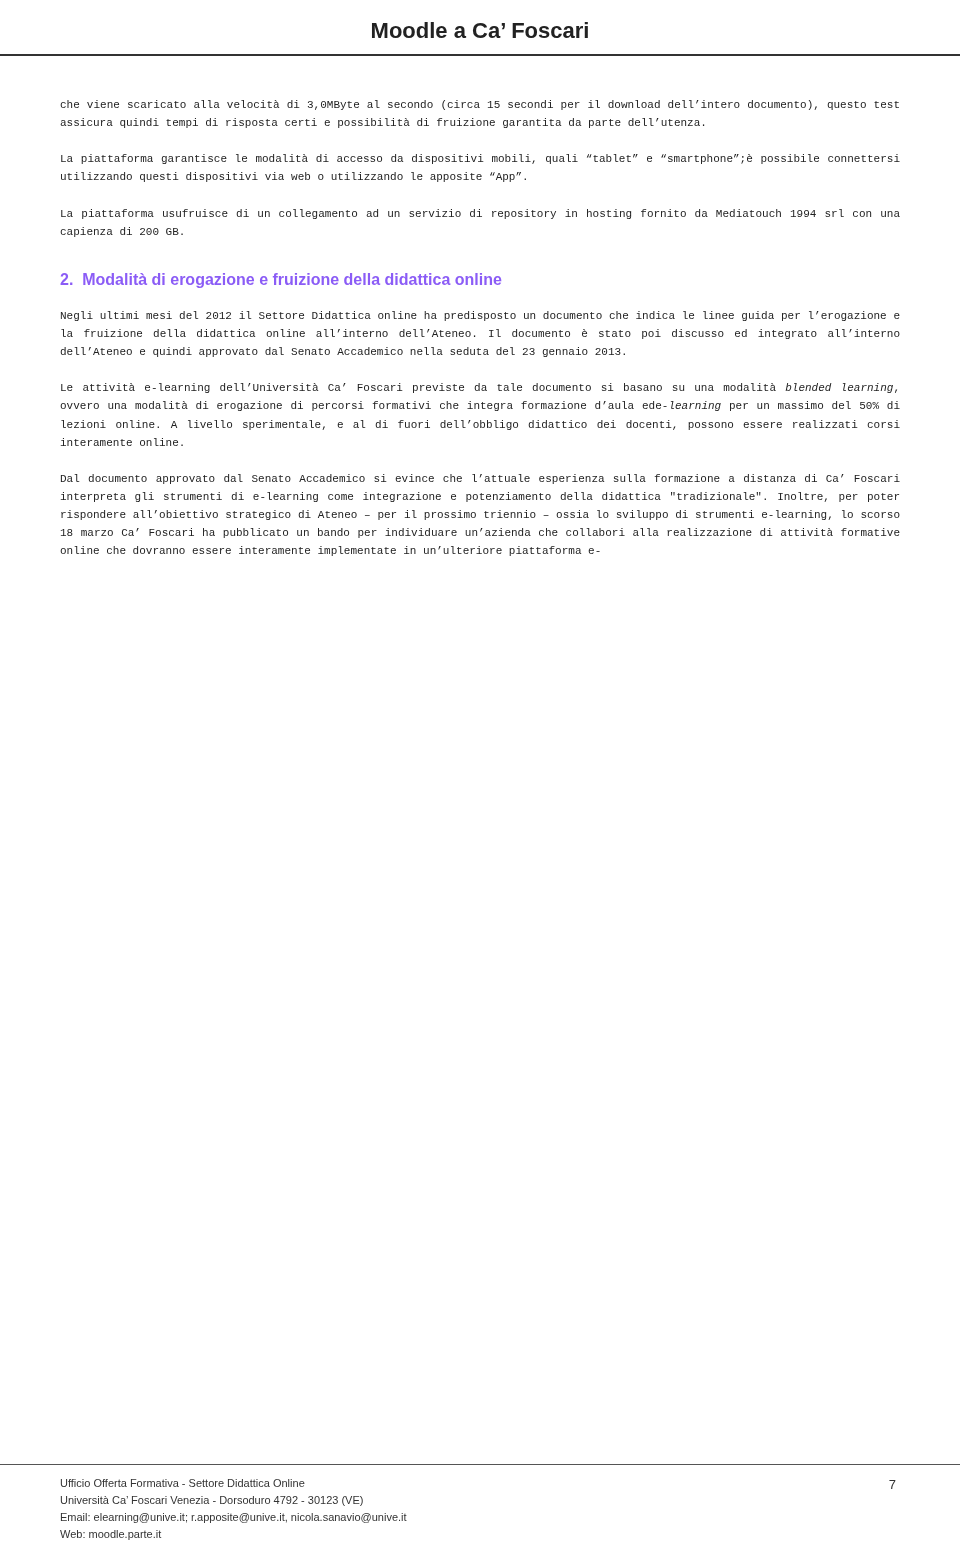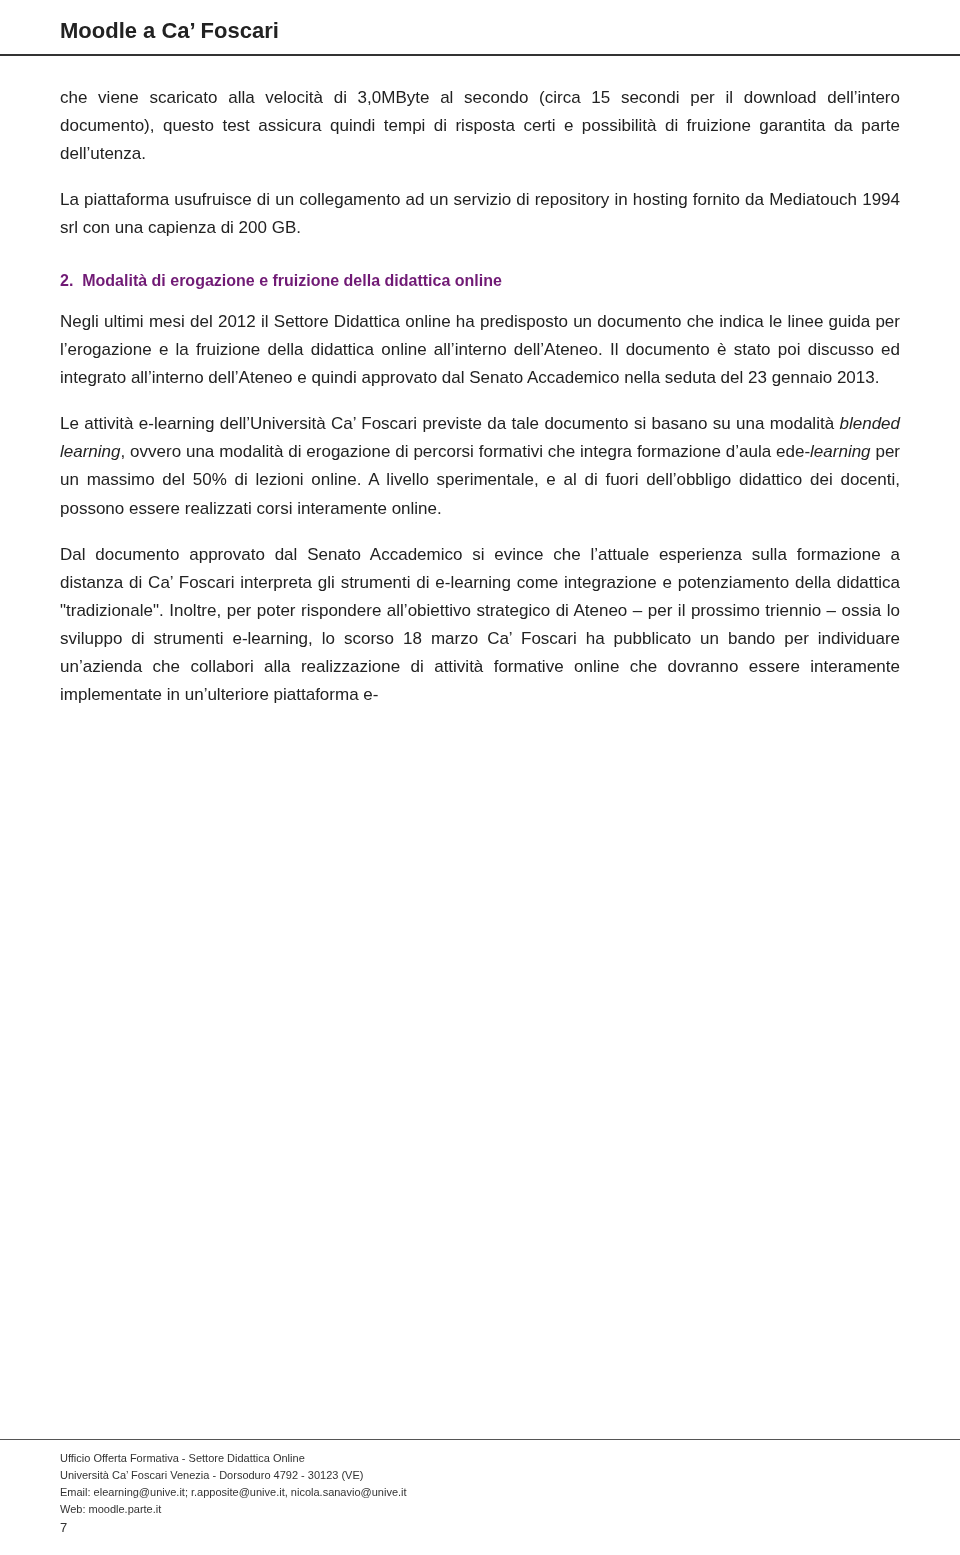--- a/index.html
+++ b/index.html
@@ -18,70 +18,69 @@
 
     .page {
       width: 960px;
       min-height: 1555px;
       background: #ffffff;
       padding: 0;
       position: relative;
     }
 
     .header {
-      text-align: left;
+      text-align: center;
       padding: 18px 60px 10px 60px;
       border-bottom: 2px solid #333333;
-      margin-bottom: 0;
+      margin-bottom: 12px;
     }
 
     .header-title {
       font-size: 22px;
       font-weight: bold;
       color: #222222;
       font-family: Arial, sans-serif;
     }
 
     .content-area {
       padding: 28px 60px 80px 60px;
     }
 
     .paragraph {
-      font-size: 17px;
+      font-size: 11px;
       line-height: 1.65;
       color: #222222;
       text-align: justify;
       margin-bottom: 18px;
-      font-family: Liberation Sans, sans-serif;
+      font-family: Liberation Mono, monospace;
     }
 
     .paragraph em {
       font-style: italic;
     }
 
     .section-heading {
       font-size: 16px;
       font-weight: bold;
-      color: #701a75;
+      color: #8b5cf6;
       margin-top: 30px;
       margin-bottom: 18px;
       font-family: Arial, sans-serif;
     }
 
     .footer {
       position: absolute;
-      bottom: 8px;
+      bottom: 0;
       left: 0;
       right: 0;
       border-top: 1px solid #555555;
       padding: 10px 64px 12px 60px;
       display: flex;
       justify-content: space-between;
       align-items: flex-start;
-      flex-direction: column;
     }
 
     .footer-left {
       font-size: 11px;
       color: #333333;
       line-height: 1.55;
       font-family: Arial, sans-serif;
     }
 
     .footer-right {
@@ -98,20 +97,21 @@
 <div class="page">
 
   <div class="header">
     <span class="header-title">Moodle a Ca’ Foscari</span>
   </div>
 
   <div class="content-area">
 
     <p class="paragraph">che viene scaricato alla velocità di 3,0MByte al secondo (circa 15 secondi per il download dell’intero documento), questo test assicura quindi tempi di risposta certi e possibilità di fruizione garantita da parte dell’utenza.</p>
 
+    <p class="paragraph">La piattaforma garantisce le modalità di accesso da dispositivi mobili, quali “tablet” e “smartphone”;è possibile connettersi utilizzando questi dispositivi via web o utilizzando le apposite “App”.</p>
 
 
     <p class="paragraph">La piattaforma usufruisce di un collegamento ad un servizio di repository in hosting fornito da Mediatouch 1994 srl con una capienza di 200 GB.</p>
 
 
     <h2 class="section-heading">2.&nbsp; Modalità di erogazione e fruizione della didattica online</h2>
 
     <p class="paragraph">Negli ultimi mesi del 2012 il Settore Didattica online ha predisposto un documento che indica le linee guida per l’erogazione e la fruizione della didattica online all’interno dell’Ateneo. Il documento è stato poi discusso ed integrato all’interno dell’Ateneo e quindi approvato dal Senato Accademico nella seduta del 23 gennaio 2013.</p>
 
     <p class="paragraph">

